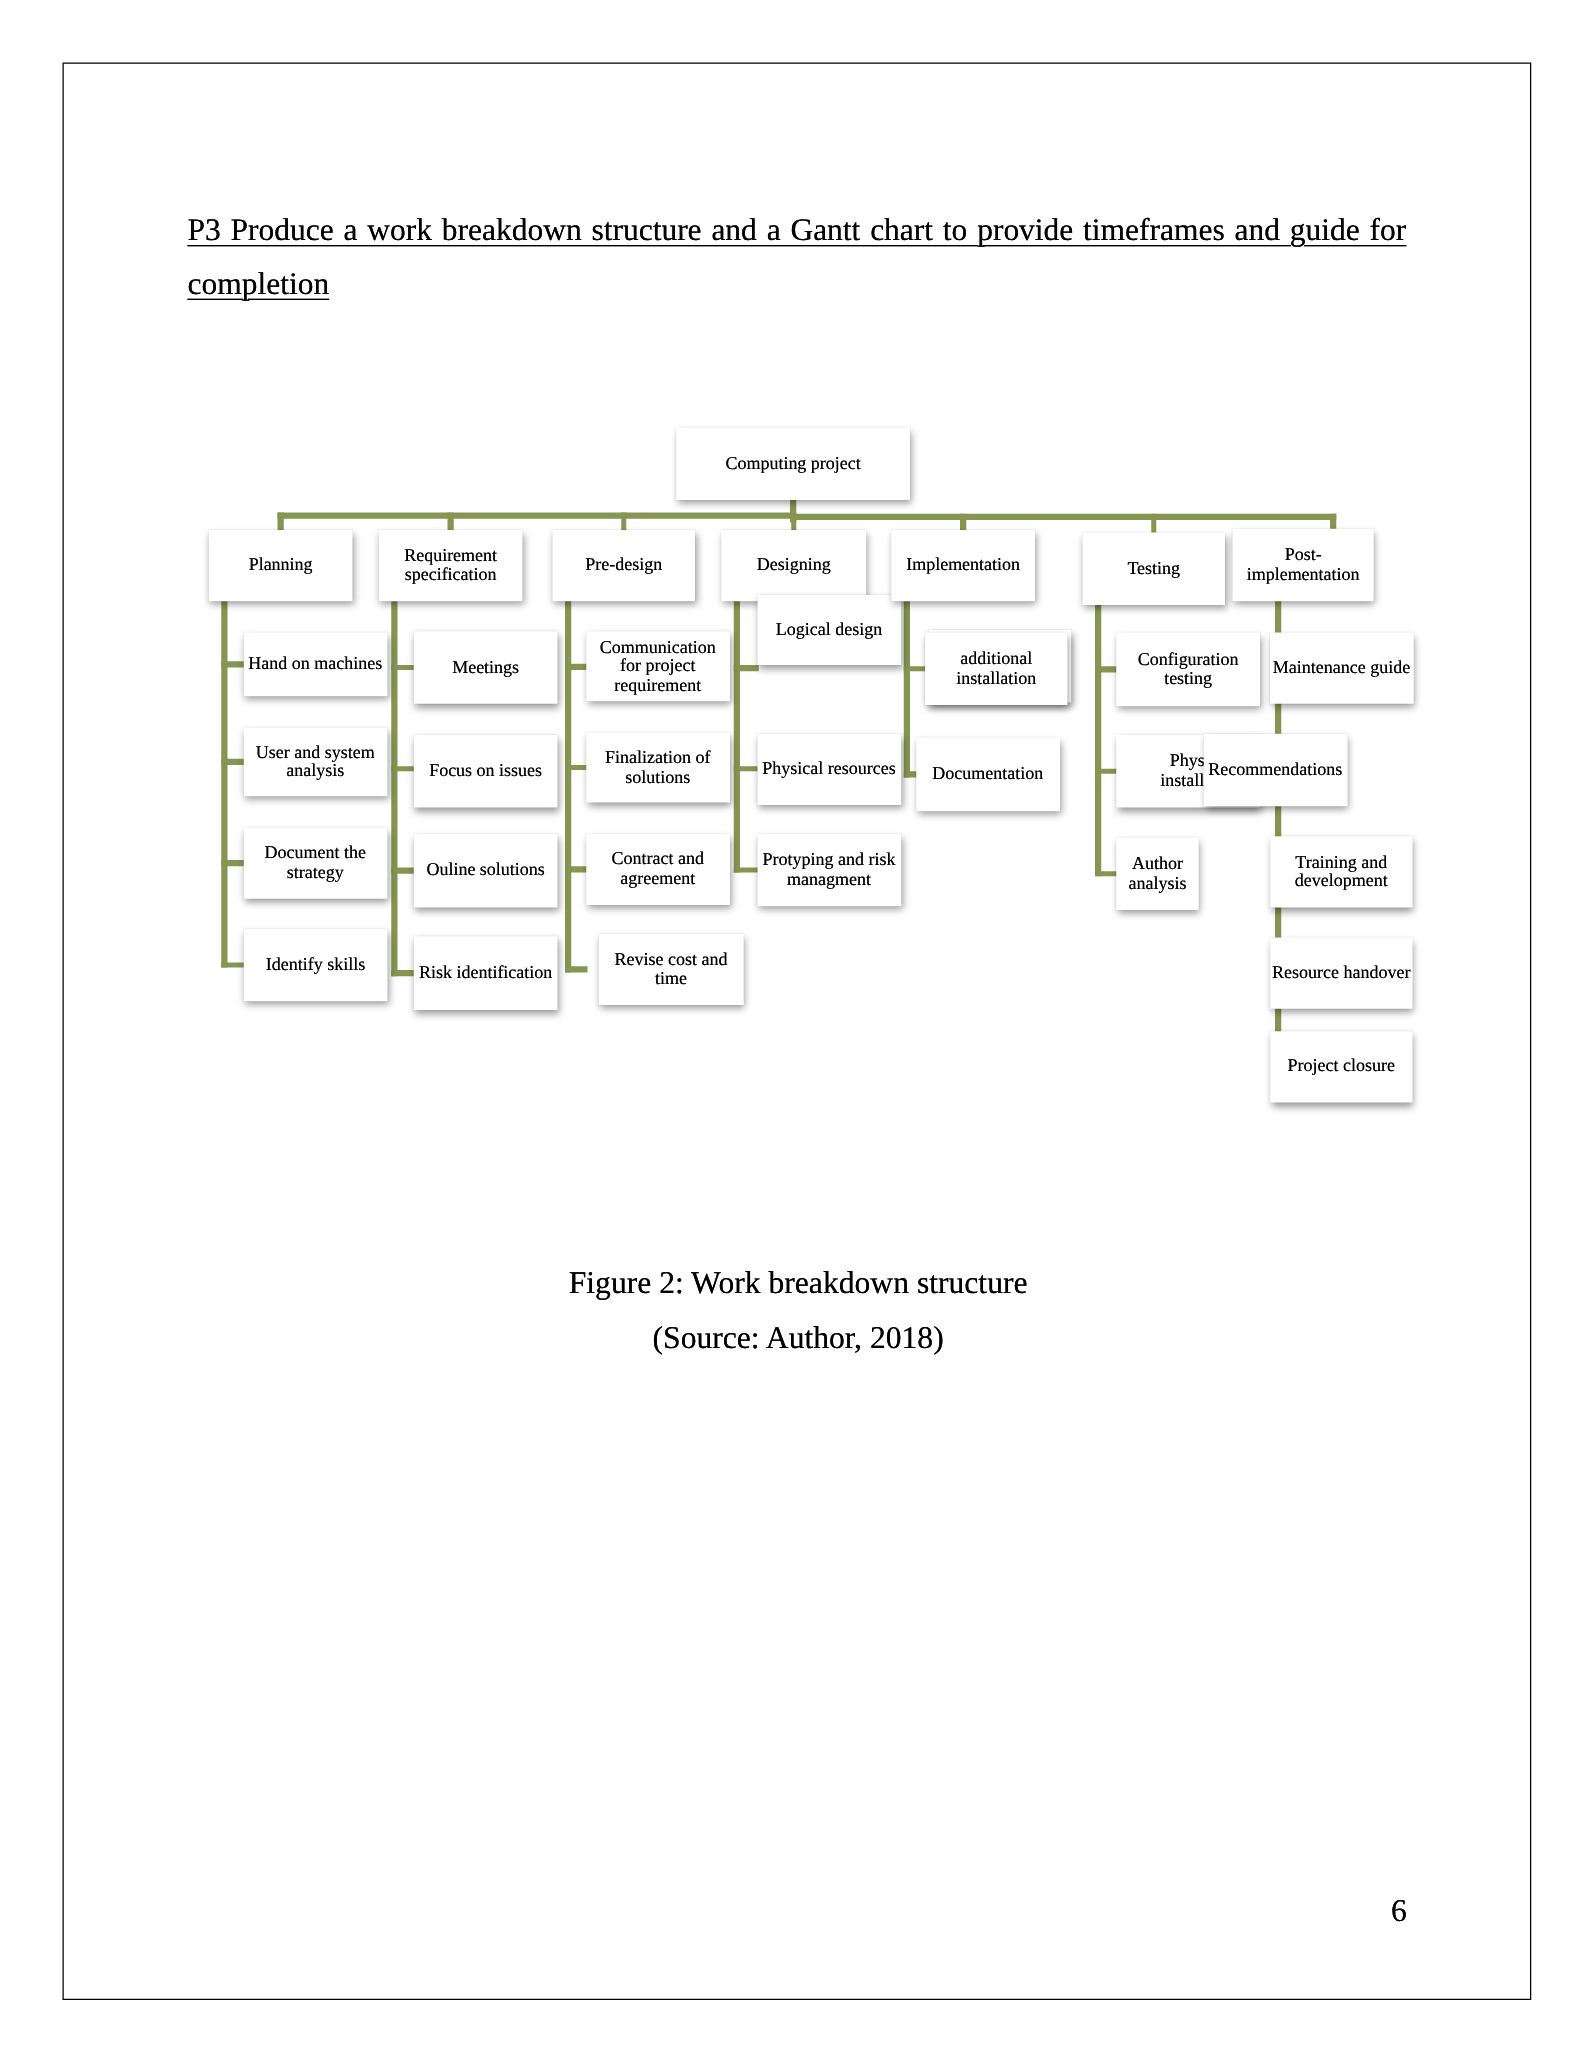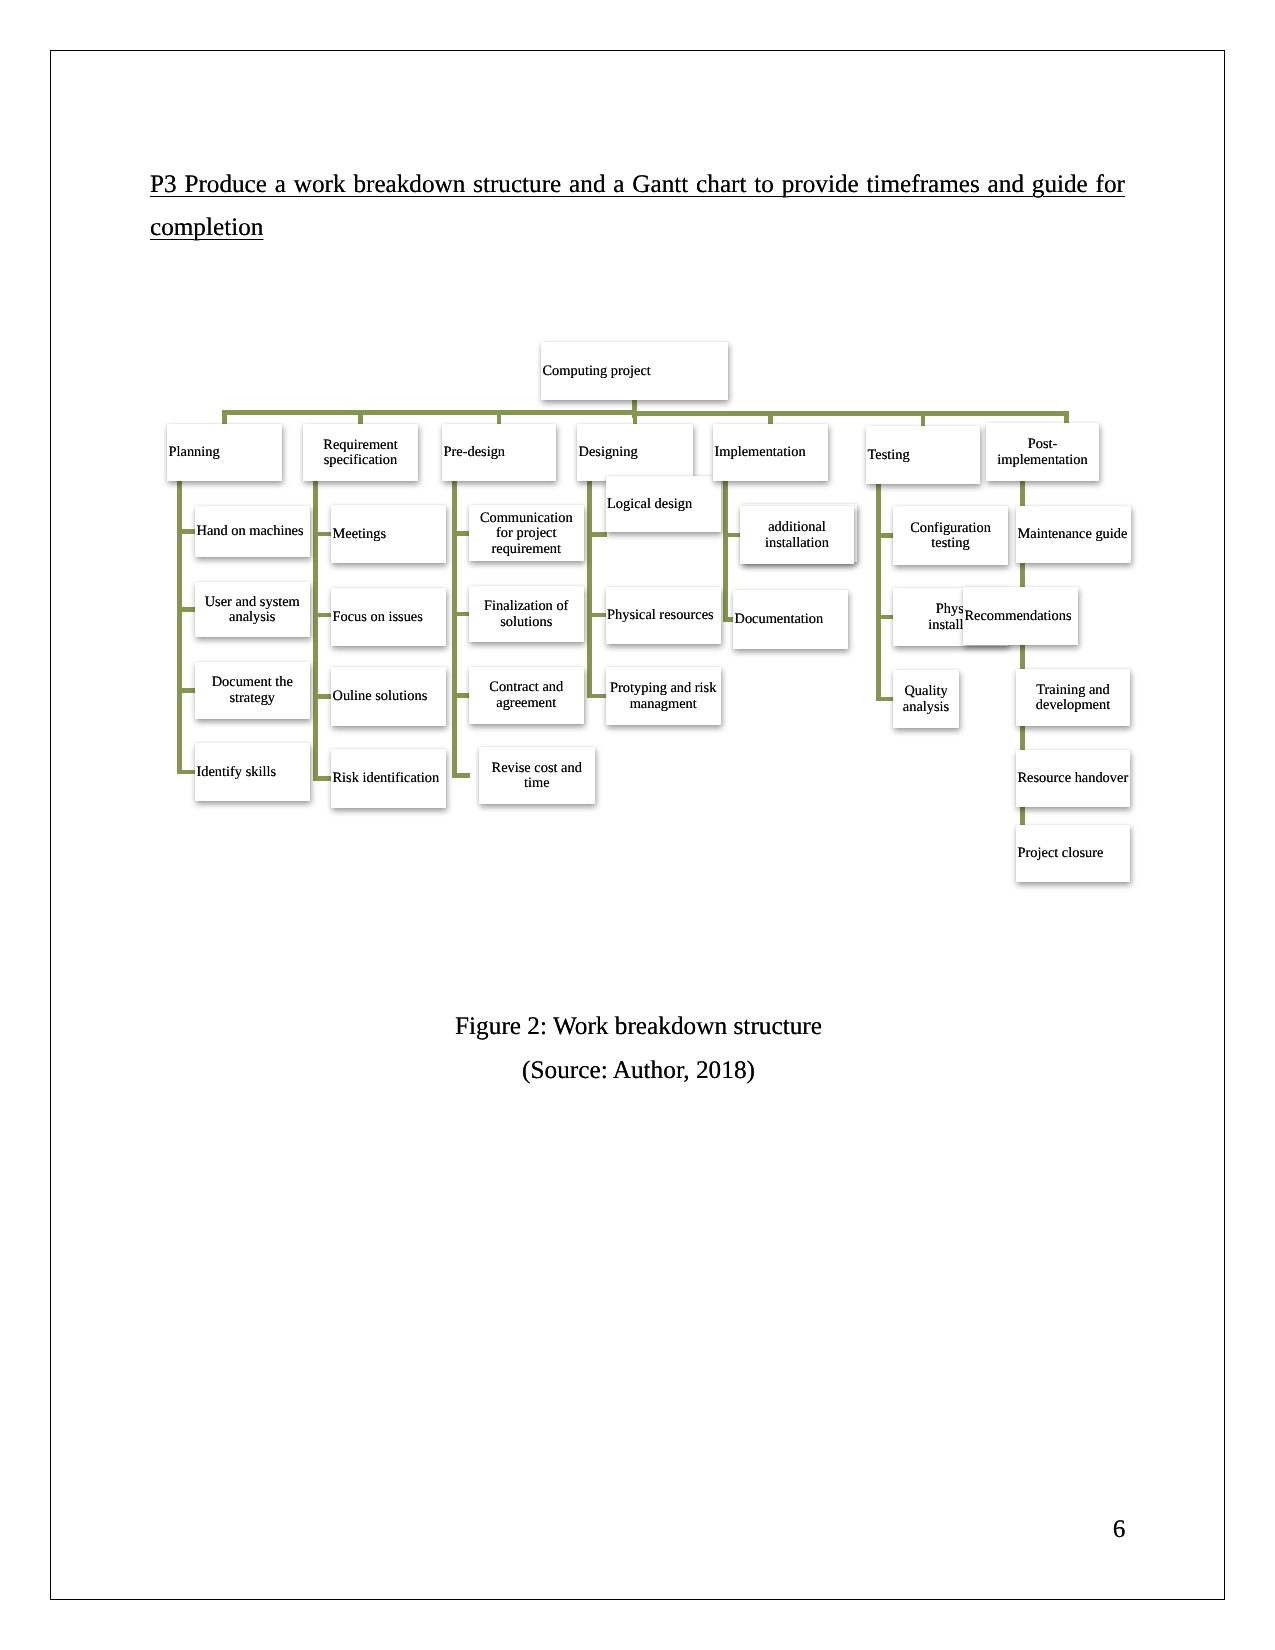--- a/index.html
+++ b/index.html
@@ -7,21 +7,21 @@
   #page{position:relative;width:1275px;height:1650px;overflow:hidden;background:#fff;}
   #page-border{position:absolute;left:50px;top:50px;width:1175px;height:1550px;border:1.35px solid #000;box-sizing:border-box;}
   #title{will-change:opacity;position:absolute;left:150px;top:162.8px;width:975px;font-size:25.2px;line-height:43px;text-align:justify;text-decoration:underline;text-underline-offset:3.9px;text-decoration-thickness:1.25px;color:#000;text-shadow:0 0 0.35px rgba(0,0,0,0.9);}
   #caption1{will-change:opacity;position:absolute;left:0;top:1011.5px;width:1277px;text-align:center;font-size:25.3px;color:#000;text-shadow:0 0 0.35px rgba(0,0,0,0.9);}
   #caption2{will-change:opacity;position:absolute;left:0;top:1055.5px;width:1277px;text-align:center;font-size:25.3px;color:#000;text-shadow:0 0 0.35px rgba(0,0,0,0.9);}
   #pagenum{will-change:opacity;position:absolute;left:1112.8px;top:1515.4px;font-size:25.3px;color:#000;text-shadow:0 0 0.35px rgba(0,0,0,0.9);}
   #diagram{position:absolute;left:0;top:0;width:1275px;height:1650px;}
   #wires{position:absolute;left:0;top:0;width:1275px;height:1650px;}
   .conn{position:absolute;}
   #nodes{position:absolute;left:0;top:0;width:1275px;height:1650px;}
-  .node{position:absolute;background:#fff;box-shadow:0 0 0 0.6px rgba(0,0,0,0.05), 1.2px 3.2px 6px rgba(0,0,0,0.4);display:flex;align-items:center;text-align:center;box-sizing:border-box;padding:0 1.5px;}
+  .node{position:absolute;background:#fff;box-shadow:0 0 0 0.6px rgba(0,0,0,0.05), 1.2px 3.2px 6px rgba(0,0,0,0.4);display:flex;align-items:center;justify-content:center;text-align:center;box-sizing:border-box;padding:0 1.5px;}
   .node span{will-change:opacity;font-size:14.4px;line-height:15.5px;color:#000;display:block;padding-top:1.2px;text-shadow:0 0 0.3px rgba(0,0,0,0.8);}
 </style>
 </head>
 <body>
 
 <div id="page">
   <div id="page-border"></div>
   <div id="title">P3 Produce a work breakdown structure and a Gantt chart to provide timeframes and guide for completion</div>
   <div id="diagram">
     <div id="wires">
@@ -142,21 +142,21 @@
         <div class="node lvl1" style="left: 866px; top: 426px; width: 114px; height: 58px;">
           <span>Testing</span>
         </div>
         <div class="node lvl2" style="left: 893px; top: 506px; width: 115px; height: 59px;">
           <span>Configuration testing</span>
         </div>
         <div class="node lvl2" style="left: 893px; top: 588px; width: 115px; height: 58px; padding-left: 21px;">
           <span>Physical installation</span>
         </div>
         <div class="node lvl2" style="left: 893px; top: 670px; width: 66px; height: 58px;">
-          <span>Quality analysis</span>
+          <span>Author analysis</span>
         </div>
         <div class="node lvl1" style="left: 986px; top: 423px; width: 113px; height: 58px;">
           <span>Post-implementation</span>
         </div>
         <div class="node lvl2" style="left: 1016px; top: 505.5px; width: 114.5px; height: 57px;">
           <span>Maintenance guide</span>
         </div>
         <div class="node lvl2" style="left: 963px; top: 586.5px; width: 114.5px; height: 58.5px;">
           <span>Recommendations</span>
         </div>

